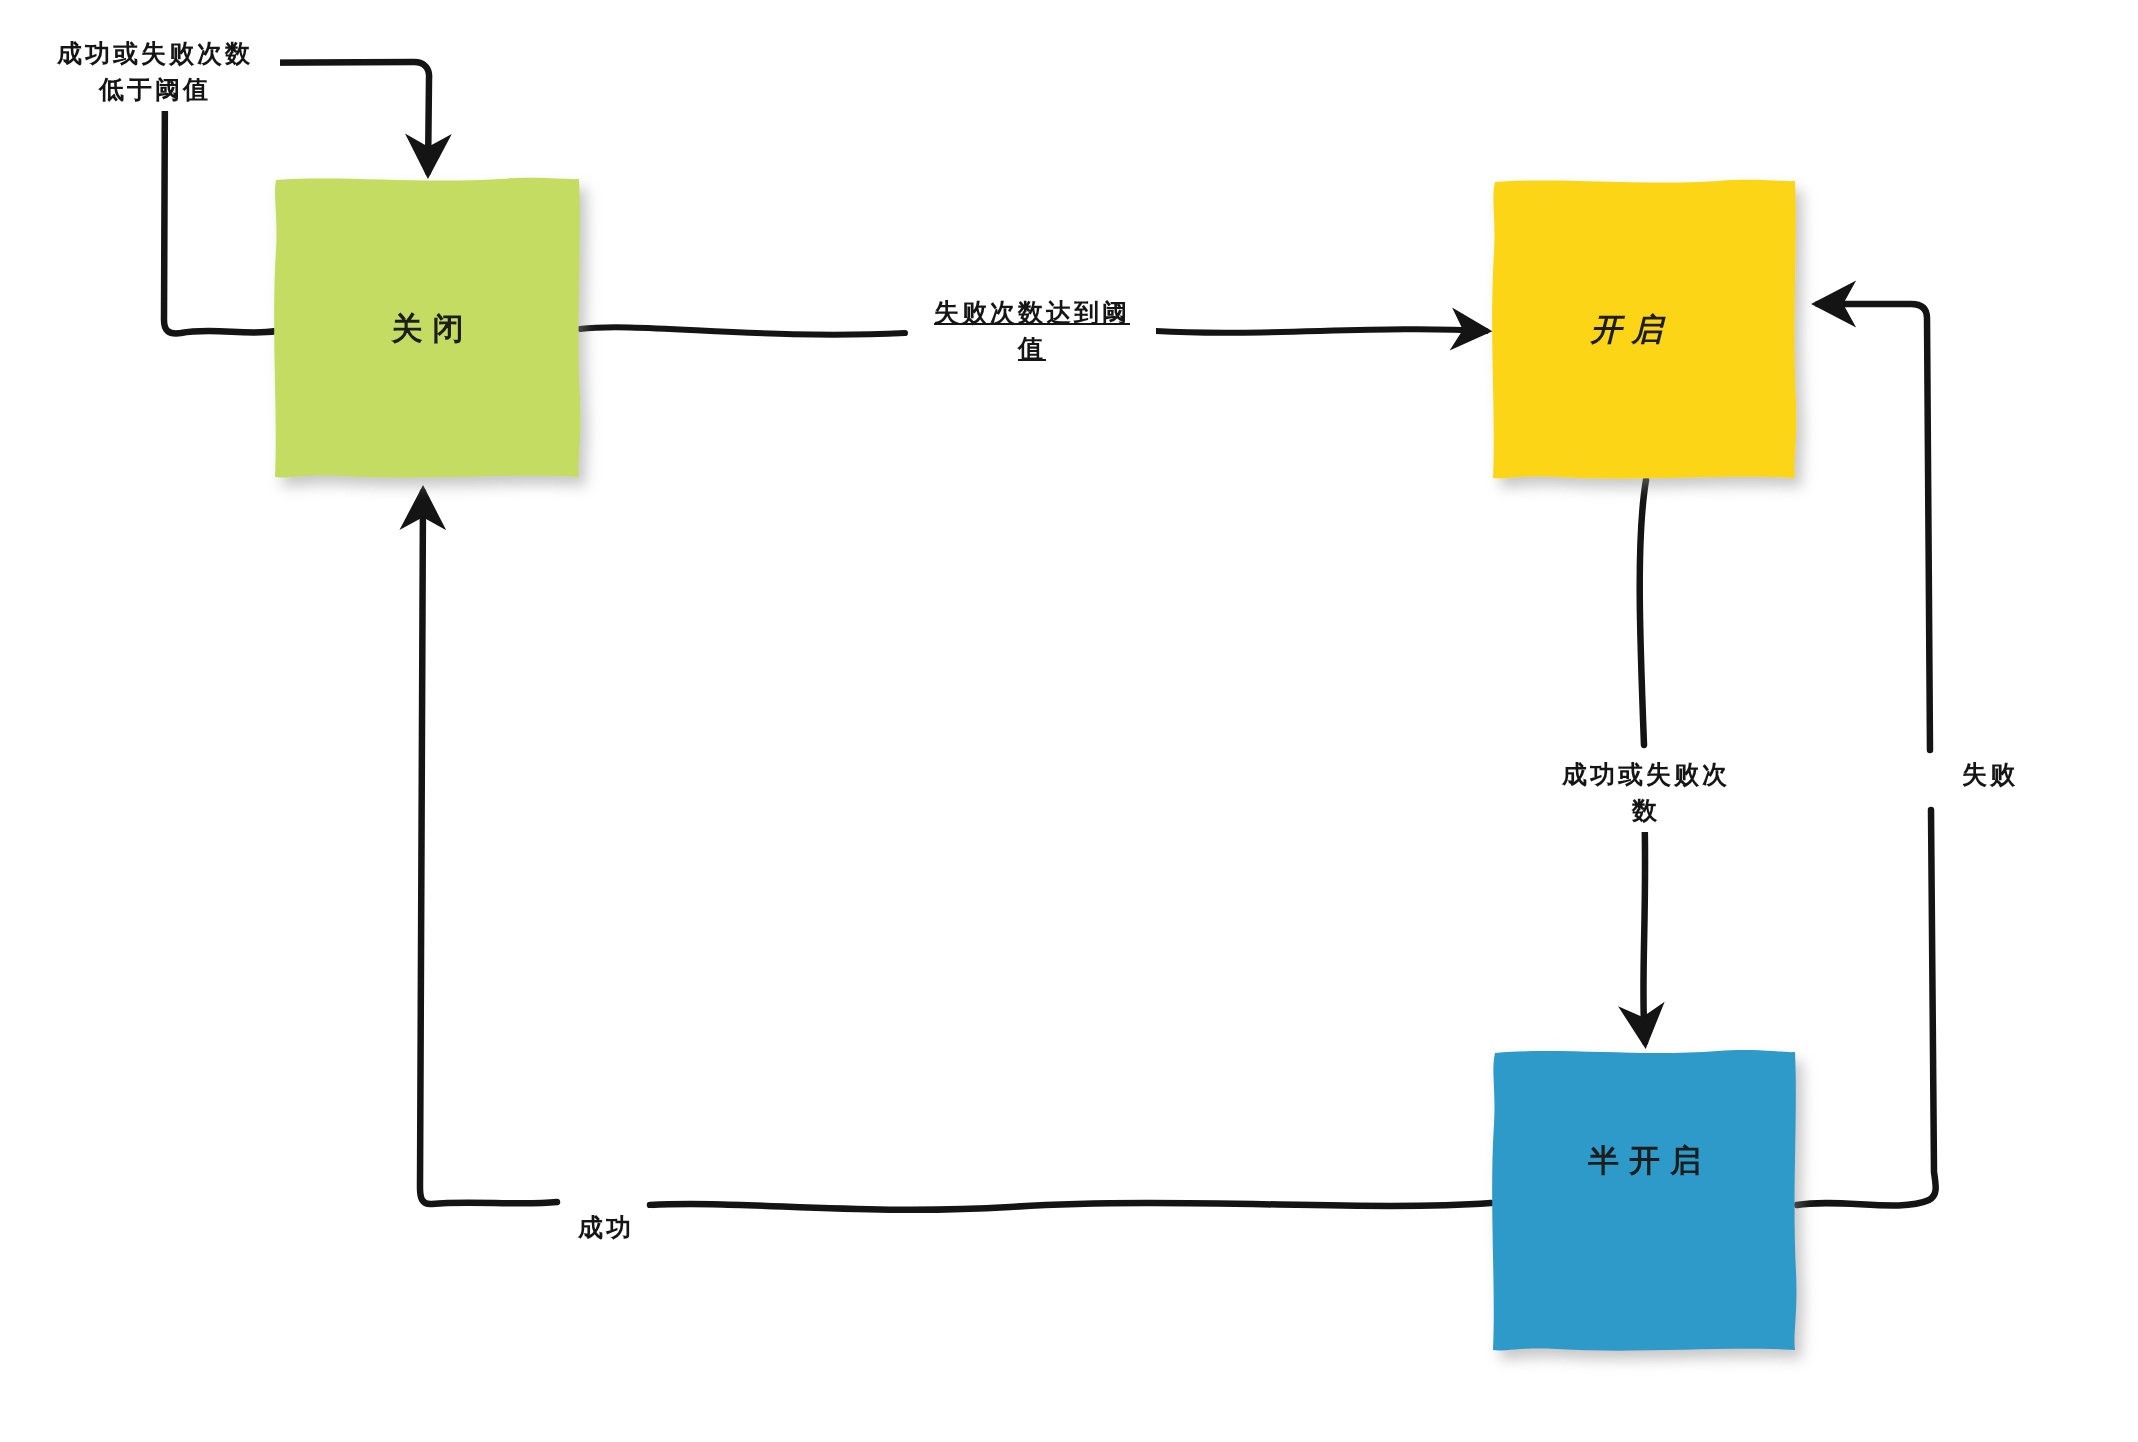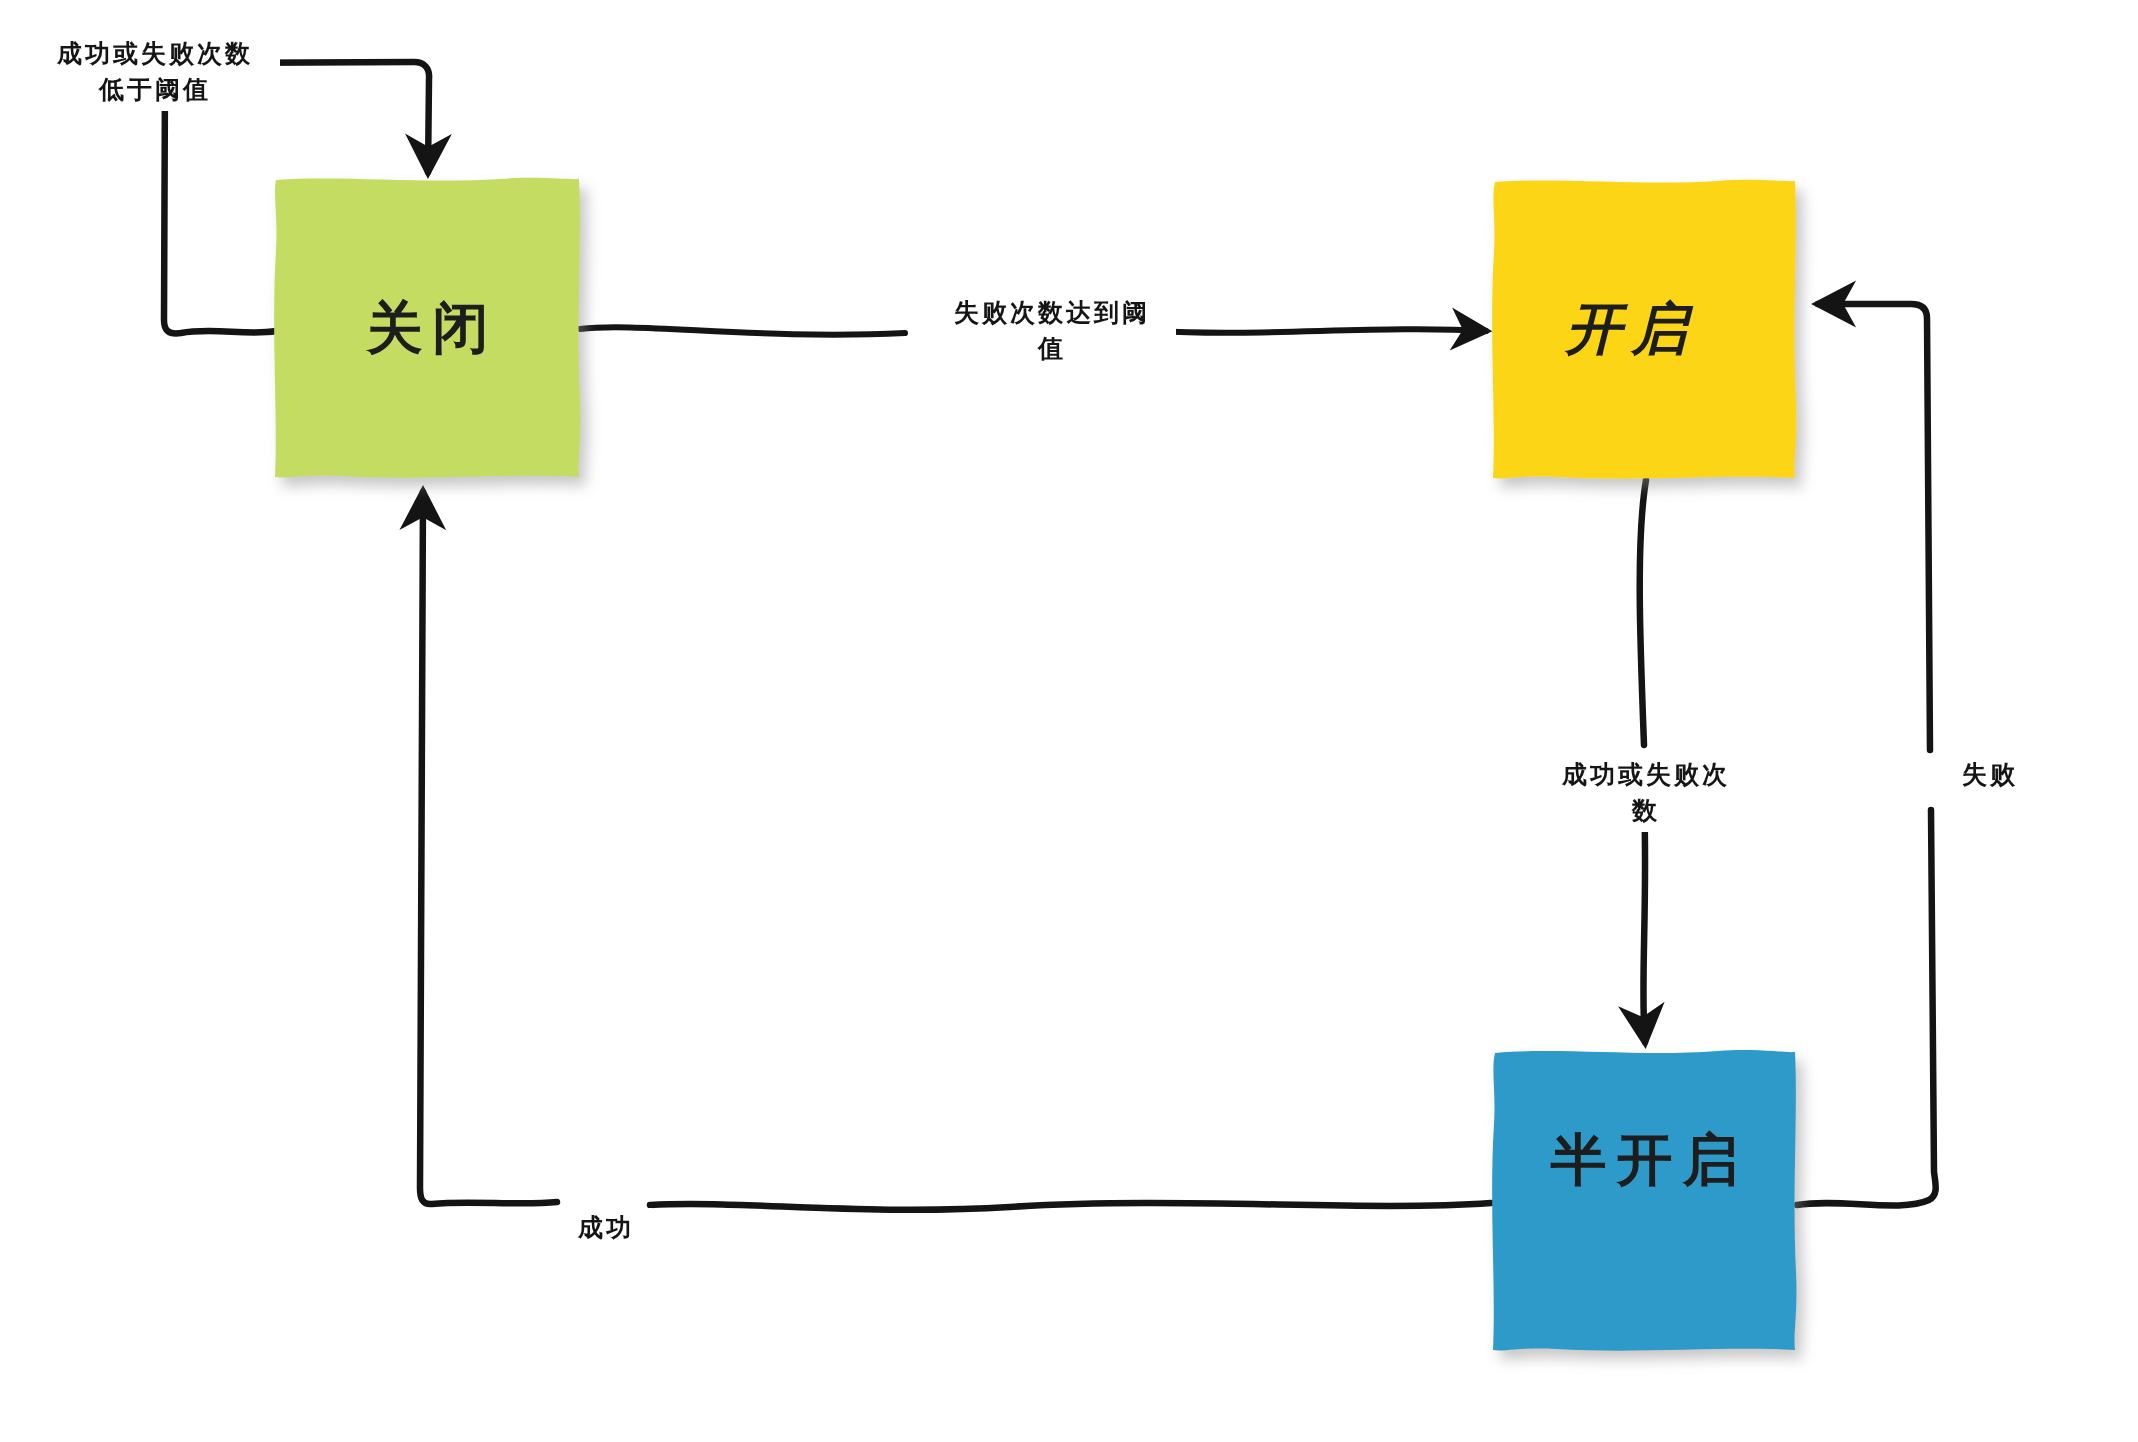--- a/index.html
+++ b/index.html
@@ -23,21 +23,21 @@
     height: 1442px;
   }
   .node {
     position: absolute;
     display: flex;
     align-items: center;
     justify-content: center;
     box-sizing: border-box;
   }
   .node-label {
-    font-size: 56px;
+    font-size: 31px;
     font-weight: 700;
     color: #1d1d1d;
     letter-spacing: 10px;
     text-indent: 10px;
     white-space: nowrap;
     line-height: 1;
   }
   .edge-label {
     position: absolute;
     font-size: 25px;
@@ -114,21 +114,21 @@
     <span class="node-label">开启</span>
   </div>
 
   <div class="node" style="left:1494px; top:1010px; width:301px; height:300px;">
     <span class="node-label">半开启</span>
   </div>
 
   <div class="edge-label" style="left:30px; top:34px; width:250px; ">成功或失败次数
 低于阈值</div>
 
-  <div class="edge-label" style="left:928px; top:293px; width:248px;">失败次数达到阈
+  <div class="edge-label" style="left:908px; top:293px; width:248px;text-decoration:underline;">失败次数达到阈
 值</div>
 
   <div class="edge-label" style="left:1556px; top:755px; width:180px;">成功或失败次数</div>
 
   <div class="edge-label" style="left:1936px; top:755px; width:108px;">失败</div>
 
   <div class="edge-label" style="left:560px; top:1185px; width:92px;margin-top:23px;">成功</div>
 
 </div>
 

